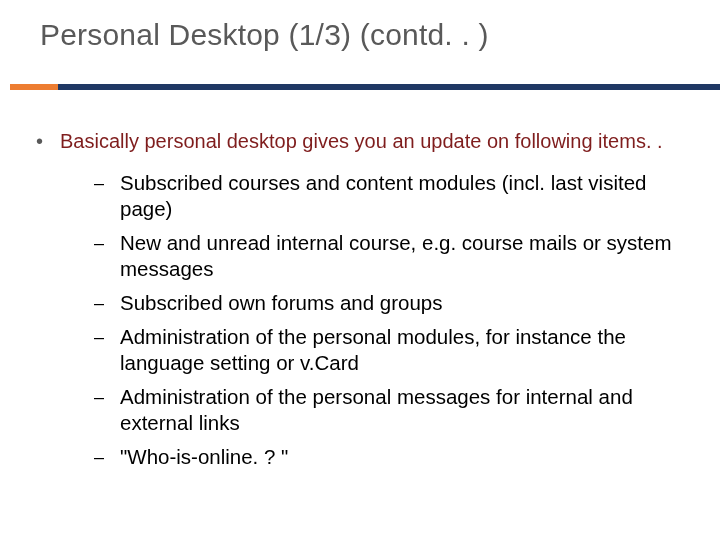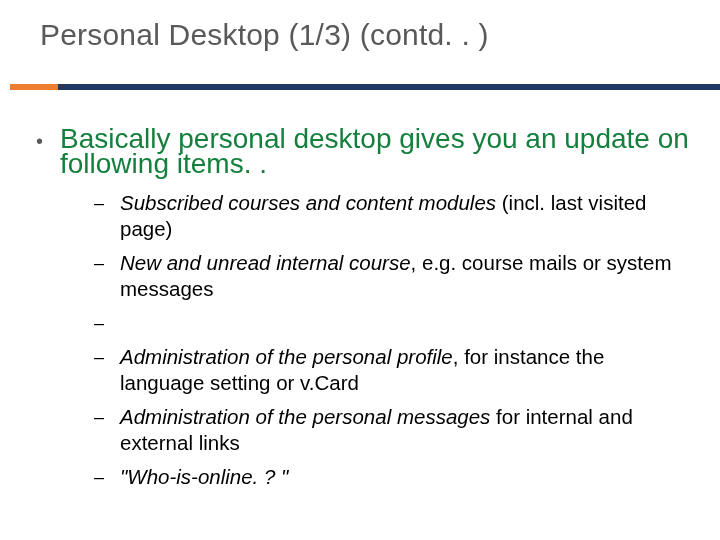--- a/index.html
+++ b/index.html
@@ -61,23 +61,23 @@
     margin-bottom: 10px;
   }
   .bullet-dot {
     width: 24px;
     flex: 0 0 24px;
     font-size: 20px;
     line-height: 30px;
     color: #595959;
   }
   .level1-text {
-    font-size: 28px;
-    line-height: 25px;
-    color: #15803d;
+    font-size: 20px;
+    line-height: 30px;
+    color: #7f1d1d;
   }
   .sublist {
     margin-left: 58px;
     margin-top: 14px;
   }
   .sub {
     display: flex;
     margin-bottom: 8px;
   }
   .dash {
@@ -86,21 +86,20 @@
     font-size: 18px;
     line-height: 26px;
     color: #000;
   }
   .sub-text {
     font-size: 20.5px;
     line-height: 26px;
     color: #000;
   }
   .italic {
-    font-style: italic;
   }
 </style>
 </head>
 <body>
 
 <div class="slide">
 
   <div class="title-wrap">
     <div class="title">Personal Desktop (1/3) (contd. . )</div>
   </div>
@@ -120,24 +119,25 @@
       <div class="sub">
         <div class="dash">–</div>
         <div class="sub-text"><span class="italic">Subscribed courses and content modules</span><span> (incl. last visited page)</span></div>
       </div>
       <div class="sub">
         <div class="dash">–</div>
         <div class="sub-text"><span class="italic">New and unread internal course</span><span>, e.g. course mails or system messages</span></div>
       </div>
       <div class="sub">
         <div class="dash">–</div>
+        <div class="sub-text"><span class="italic">Subscribed own forums and groups</span><span></span></div>
       </div>
       <div class="sub">
         <div class="dash">–</div>
-        <div class="sub-text"><span class="italic">Administration of the personal profile</span><span>, for instance the language setting or v.Card</span></div>
+        <div class="sub-text"><span class="italic">Administration of the personal modules</span><span>, for instance the language setting or v.Card</span></div>
       </div>
       <div class="sub">
         <div class="dash">–</div>
         <div class="sub-text"><span class="italic">Administration of the personal messages</span><span> for internal and external links</span></div>
       </div>
       <div class="sub">
         <div class="dash">–</div>
         <div class="sub-text"><span class="italic">"Who-is-online. ? "</span><span></span></div>
       </div>
     </div>

